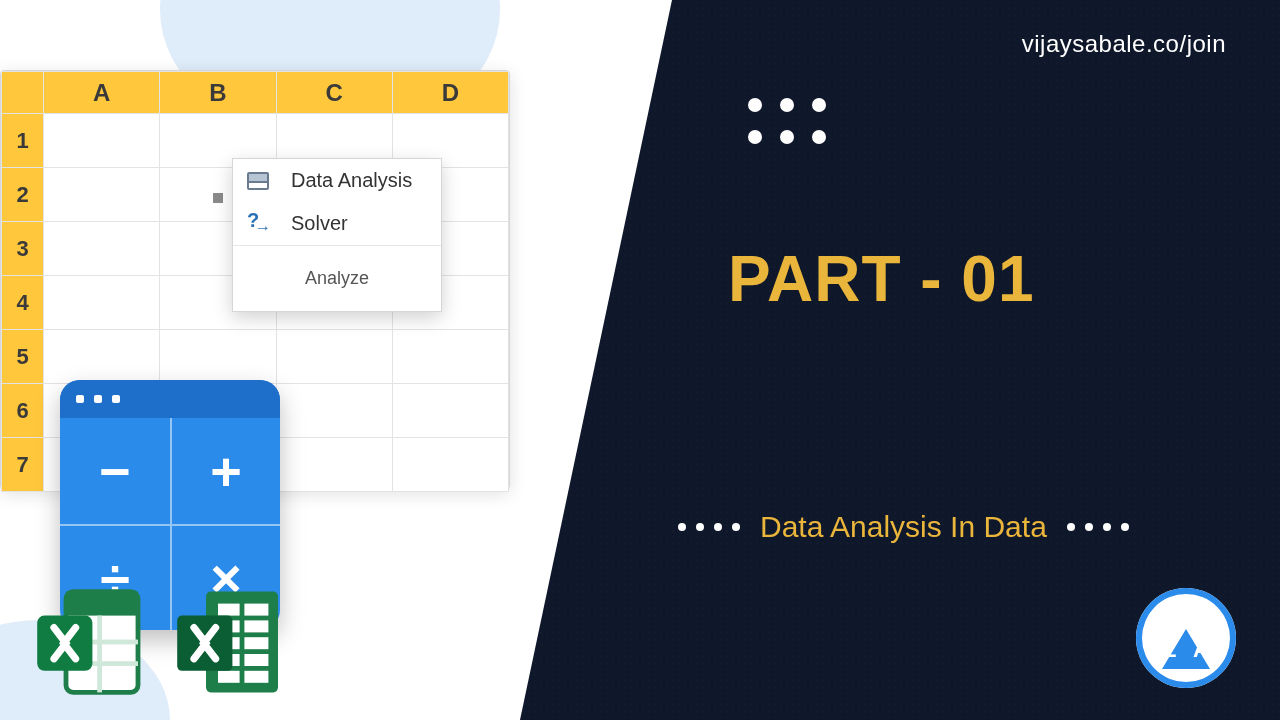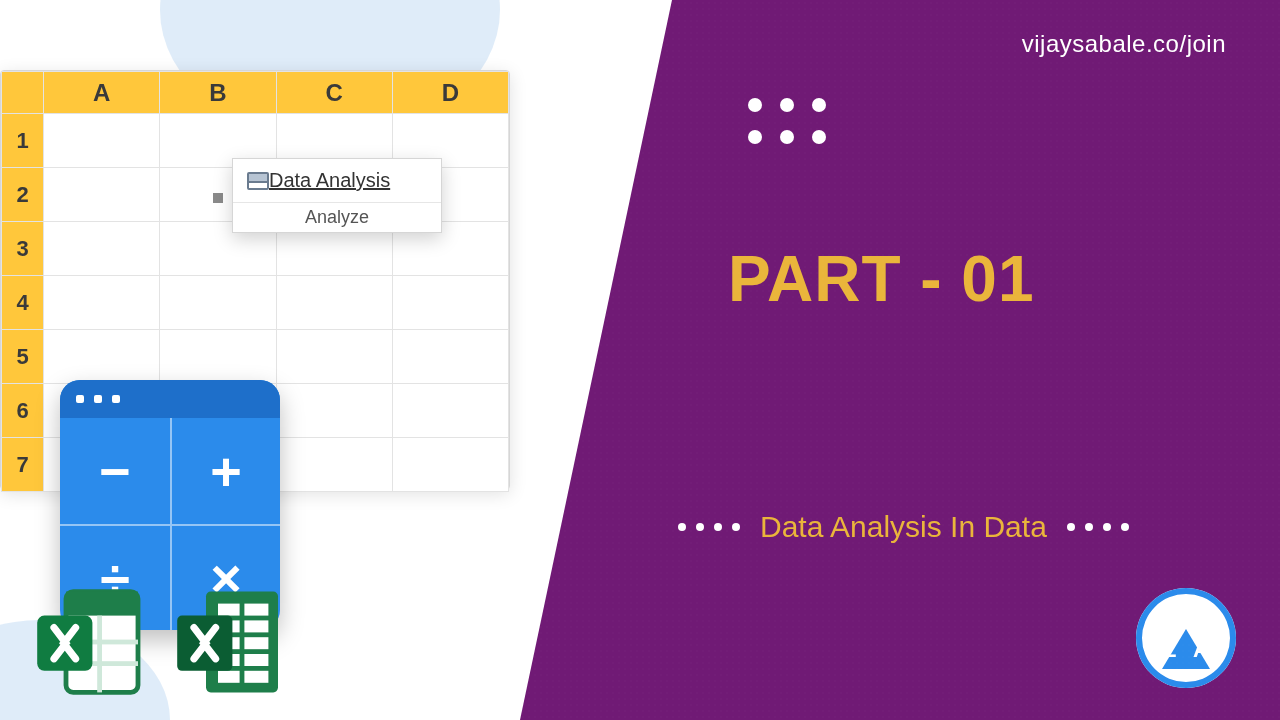--- a/index.html
+++ b/index.html
@@ -17,22 +17,22 @@
   .sheet th, .sheet td { border:1px solid #e3e3e3; text-align:center; font-weight:600; font-size:24px; color:#555; }
   .sheet th { height:42px; background:#ffc73b; color:#3a3a3a; }
   .sheet th.rowhead, .sheet td.rowhead { width:42px; background:#ffc73b; color:#3a3a3a; font-weight:600; }
   .sheet th.corner { background:#ffc73b; width:42px; }
   .sheet td { height:54px; background:#fff; }
   .sheet td.rowhead { font-size:22px; }
   .sel { display:inline-block; width:10px; height:10px; background:#8a8a8a; }
 
   
   .ribbon { position:absolute; left:232px; top:158px; width:210px; background:#fff; border:1px solid #d6d6d6; box-shadow:0 6px 18px rgba(0,0,0,.18); }
-  .ribbon .item { display:flex; align-items:center; gap:0; padding:10px 14px; font-size:20px; color:#333;text-decoration:underline; }
-  .ribbon .foot { border-top:1px solid #e6e6e6; text-align:center; font-size:18px; color:#555; padding:4px 0; }
+  .ribbon .item { display:flex; align-items:center; gap:22px; padding:10px 14px; font-size:20px; color:#333; }
+  .ribbon .foot { border-top:1px solid #e6e6e6; text-align:center; font-size:18px; color:#555; padding:22px 0; }
   .ic-table { width:22px; height:18px; border:2px solid #6a7b8f; border-radius:2px; position:relative; background:linear-gradient(#b7c4d3 50%,transparent 50%); }
   .ic-table:before { content:""; position:absolute; left:0; top:50%; right:0; border-top:2px solid #6a7b8f; }
   .ic-solver { position:relative; width:22px; height:22px; }
   .ic-solver:before { content:"?"; position:absolute; left:0; top:-4px; font-size:20px; font-weight:700; color:#2a72b5; }
   .ic-solver:after { content:"→"; position:absolute; left:8px; top:4px; font-size:16px; color:#2a72b5; }
 
   
   .calc { position:absolute; left:60px; top:380px; width:220px; height:250px; background:#2b8beb; border-radius:20px; box-shadow:0 10px 24px rgba(0,0,0,.25); }
   .calc .bar { height:38px; background:#1e6fca; border-radius:20px 20px 0 0; display:flex; align-items:center; padding-left:16px; gap:10px; }
   .calc .bar span { width:8px; height:8px; background:#fff; border-radius:2px; }
@@ -41,21 +41,21 @@
   .calc .cell.br { border-left:2px solid rgba(255,255,255,.5); }
   .calc .cell.bt { border-top:2px solid rgba(255,255,255,.5); }
 
   
   .xl { position:absolute; bottom:14px; }
   .xl svg { width:120px; height:120px; }
   .xl.a { left:30px; }
   .xl.b { left:170px; }
 
   
-  .dark { position:absolute; right:0; top:0; width:760px; height:720px; background:#701a75; color:#fff;
+  .dark { position:absolute; right:0; top:0; width:760px; height:720px; background:#0f172a; color:#fff;
           clip-path: polygon(0 100%, 20% 0, 100% 0, 100% 100%); }
   
   .dark:after { content:""; position:absolute; inset:0; background:radial-gradient(rgba(255,255,255,.03) 1px,transparent 1px); background-size:6px 6px; opacity:.35; pointer-events:none; }
 
   .url { position:absolute; right:54px; top:30px; font-size:24px; letter-spacing:.5px; }
 
   .dots6 { position:absolute; left:228px; top:98px; display:grid; grid-template-columns:repeat(3,16px); grid-auto-rows:16px; gap:16px; }
   .dots6 span { width:14px; height:14px; background:#fff; border-radius:50%; display:block; }
 
   .part { position:absolute; left:208px; top:210px; font-size:64px; font-weight:800; color:#eab53b; letter-spacing:1px;margin-top:32px; }
@@ -142,20 +142,24 @@
             <td></td>
           </tr>
     </tbody>
       </table>
   </div>
 
   <div class="ribbon">
     <div class="item">
       <span class="ic-table"></span>
       <span>Data Analysis</span>
+    </div>
+    <div class="item">
+      <span class="ic-solver"></span>
+      <span>Solver</span>
     </div>
     <div class="foot">Analyze</div>
   </div>
 
   <div class="calc">
     <div class="bar">
         <span></span>
         <span></span>
         <span></span>
       </div>

